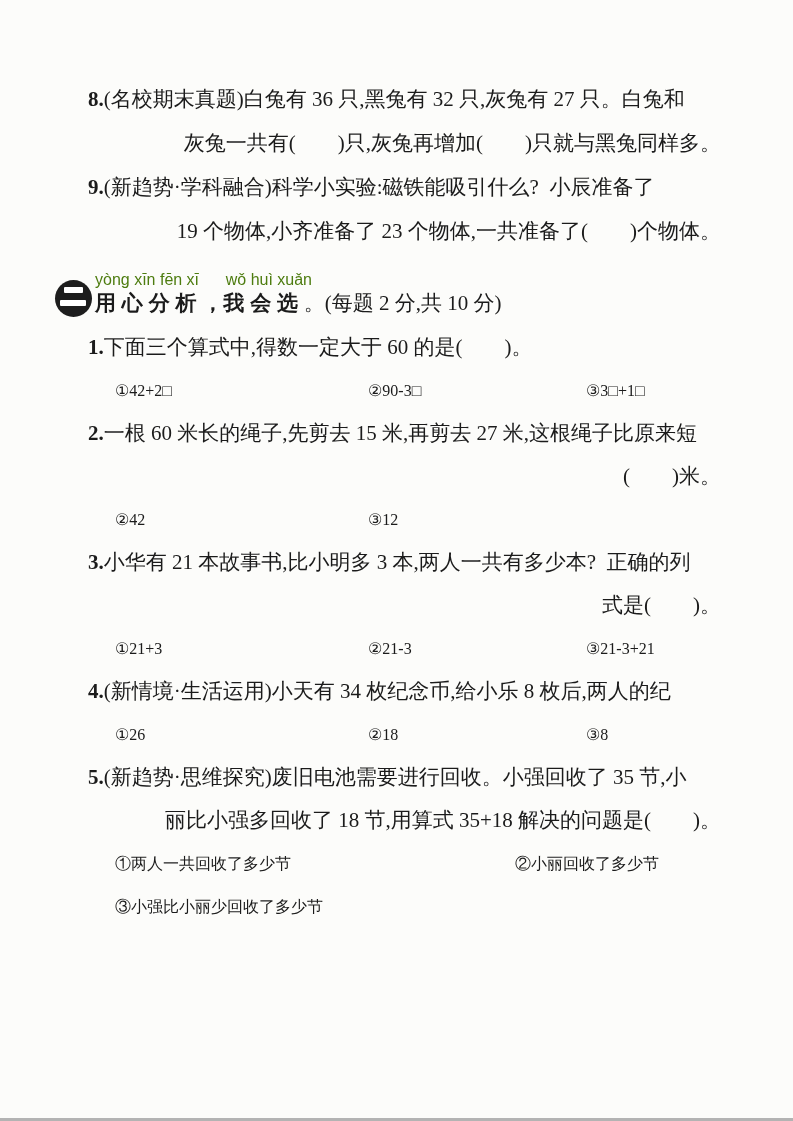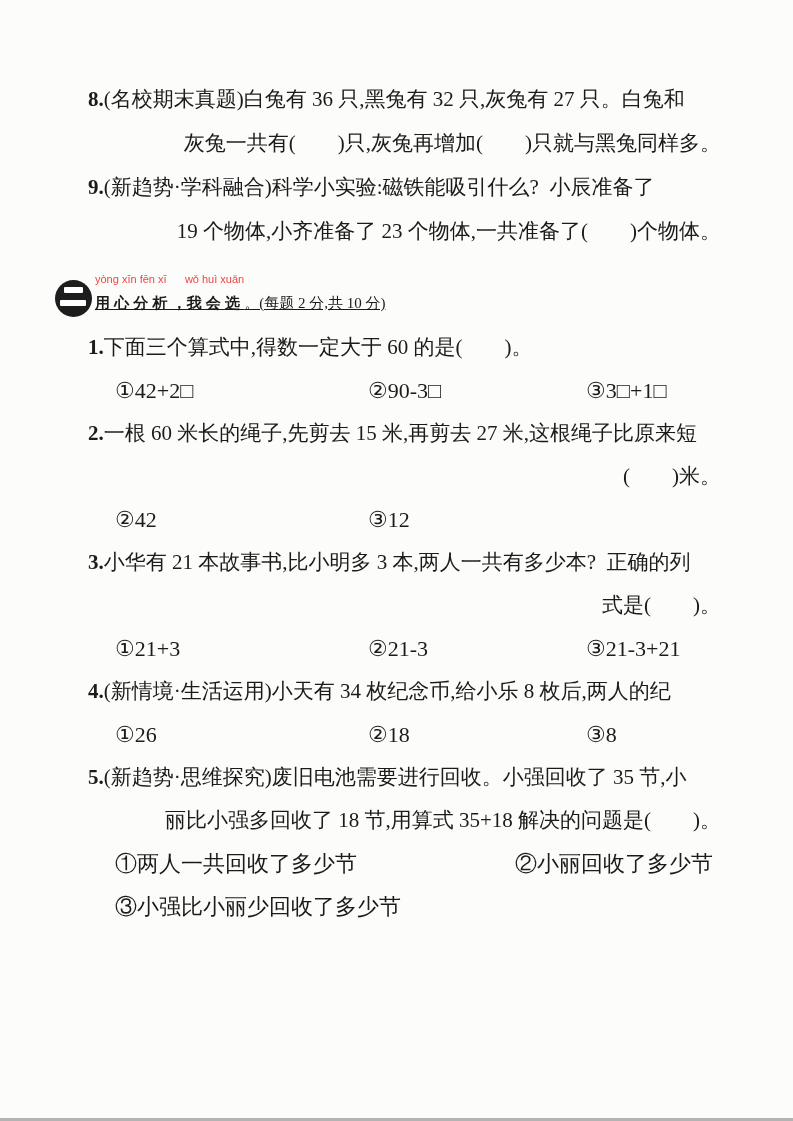--- a/index.html
+++ b/index.html
@@ -21,21 +21,21 @@
   }
   .sec1 .qline { line-height: 44px; }
   .sec2 .qline { line-height: 43px; }
   .qline.cont { padding-left: 30px; text-align: right; }
   .qnum { font-weight: bold; }
 
   
   .options-row {
     display: grid;
     padding-left: 27px;
-    font-size: 22px;
+    font-size: 16px;
     line-height: 43px;
     white-space: pre-wrap;
   }
   .options-3 { grid-template-columns: 253px 218px 1fr; }
   .options-2 { grid-template-columns: 400px 1fr; }
   .options-1 { grid-template-columns: 1fr; }
 
   
   .section-header {
     margin-top: 18px;
@@ -54,30 +54,29 @@
     position: absolute;
     background: #ffffff;
     border-radius: 1px;
     height: 6px;
   }
   .badge .bar-top    { left: 9px;  width: 19px; top: 7px; }
   .badge .bar-bottom { left: 5px;  width: 26px; top: 20px; }
 
   .pinyin {
     font-family: "Liberation Sans", "DejaVu Sans", sans-serif;
-    font-size: 11px;
+    font-size: 16px;
     line-height: 17px;
-    color: #ef4444;
+    color: #4d7c0f;
     white-space: pre-wrap;
   }
   .title-line {
-    font-size: 15px;
+    font-size: 21px;
     line-height: 30px;
     white-space: pre-wrap;
-    text-decoration: underline;
   }
   .title-main {
     font-family: "Liberation Sans", "DejaVu Sans", sans-serif;
     font-weight: bold;
   }
   .title-suffix {
     font-family: "Liberation Serif", "DejaVu Serif", serif;
   }
 
   .scan-edge {

